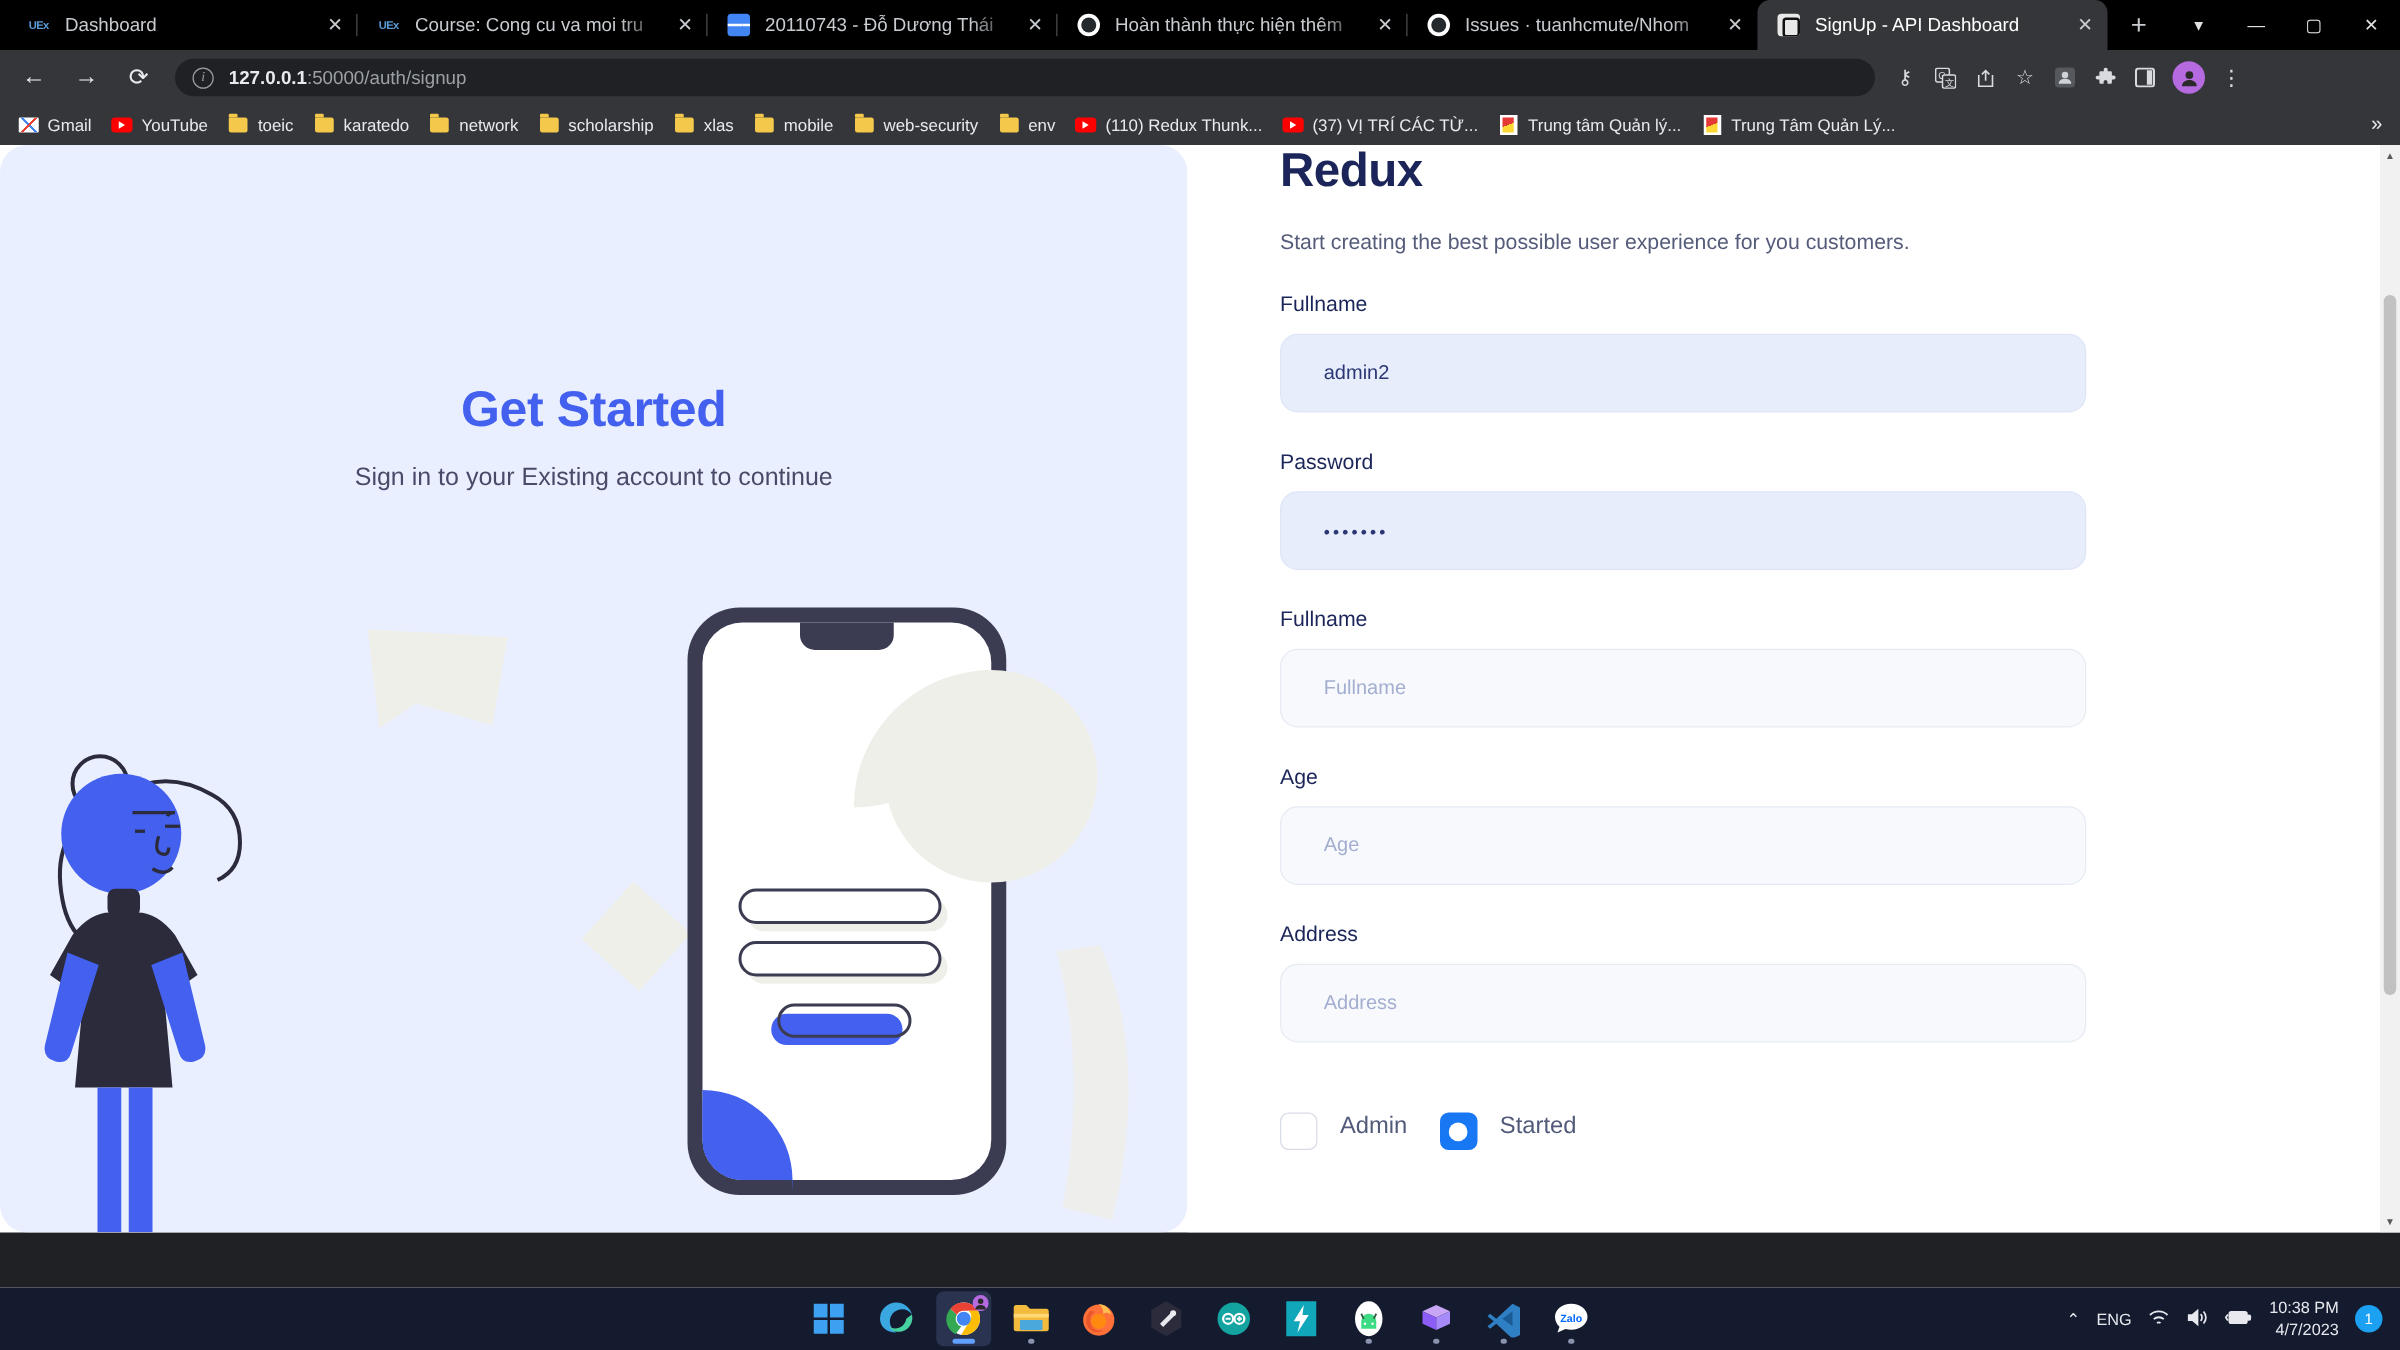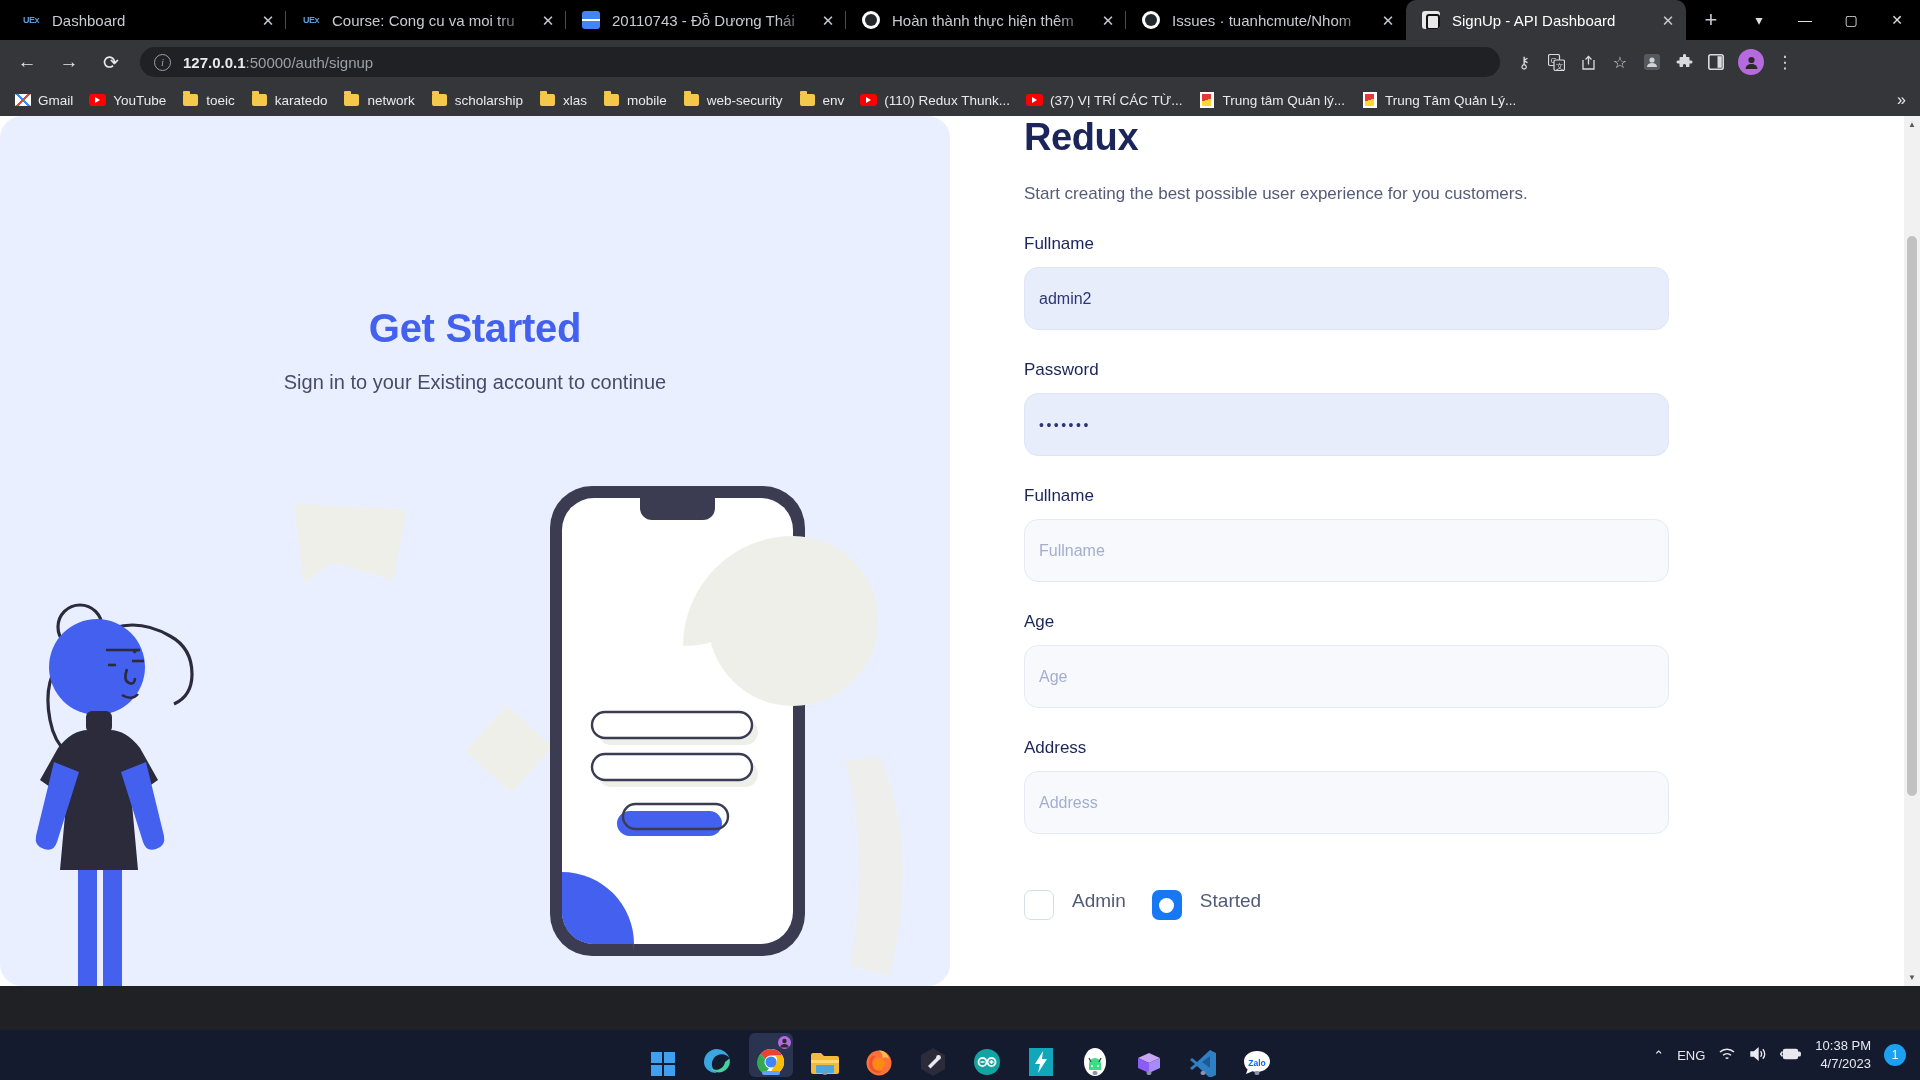--- a/index.html
+++ b/index.html
@@ -136,21 +136,21 @@
     flex: 1 1 auto; background: #ffffff; position: relative; overflow: hidden;
     padding: 0 0 0 0;
   }
   .form-wrap { padding: 0 64px 0 74px; position: relative; }
   .form-title { font-size: 38px; color: #1b2559; font-weight: bold; margin-top: 0; letter-spacing: -0.4px; }
   .form-sub { font-size: 17px; color: #555c7a; margin-top: 25px; }
   .field { margin-top: 30px; }
   .field-label { font-size: 17px; color: #1b2559; margin-bottom: 13px; display: block; }
   .input {
     width: 645px; height: 63px; border-radius: 14px; border: 1px solid #e9edf7;
-    background: #f4f7fe; display: flex; align-items: center; padding: 0 14px;
+    background: #f4f7fe; display: flex; align-items: center; padding: 0 34px;
     font-size: 16px; color: #2b3674;
   }
   .input.filled { background: #e7edfb; border-color: #dde5f7; }
   .input.empty { background: #f7f9fc; border: 1px solid #e6eaf2; color: #a3aed0; }
   .dots { letter-spacing: 2.5px; font-size: 14px; color: #2b3674; }
   .radio-row { margin-top: 56px; display: flex; }
   .chk {
     width: 30px; height: 30px; border: 1.5px solid #d8dce6; border-radius: 7px; background: #fff;
     flex: 0 0 30px;
   }
@@ -167,21 +167,21 @@
   .scroll-arrow { position: absolute; left: 0; width: 16px; height: 17px; display:flex; align-items:center; justify-content:center; font-size: 8px; color: #5a5a5a;}
 
   
   .taskbar {
     position: absolute; left: 0; bottom: 0; width: 1920px; height: 50px;
     background: #141b2e; display: flex; align-items: center; justify-content: center;
   }
   .tb-apps { display: flex; align-items: center; gap: 10px; }
   .tbapp {
     width: 44px; height: 44px; border-radius: 6px; position: relative;
-    display: flex; align-items: flex-end; justify-content: center;
+    display: flex; align-items: center; justify-content: center;
   }
   .tbapp.active { background: #2a3350; }
   .tbapp .dot {
     position: absolute; bottom: 2px; left: 50%; transform: translateX(-50%);
     width: 5px; height: 4px; border-radius: 3px; background: #8a93ad;
   }
   .tbapp.active .dot { width: 18px; background: #62a0ff; }
   .tray {
     position: absolute; right: 0; top: 0; height: 50px; display: flex; align-items: center;
     color: #e7e9ef; font-size: 13px; padding-right: 14px; gap: 13px;

